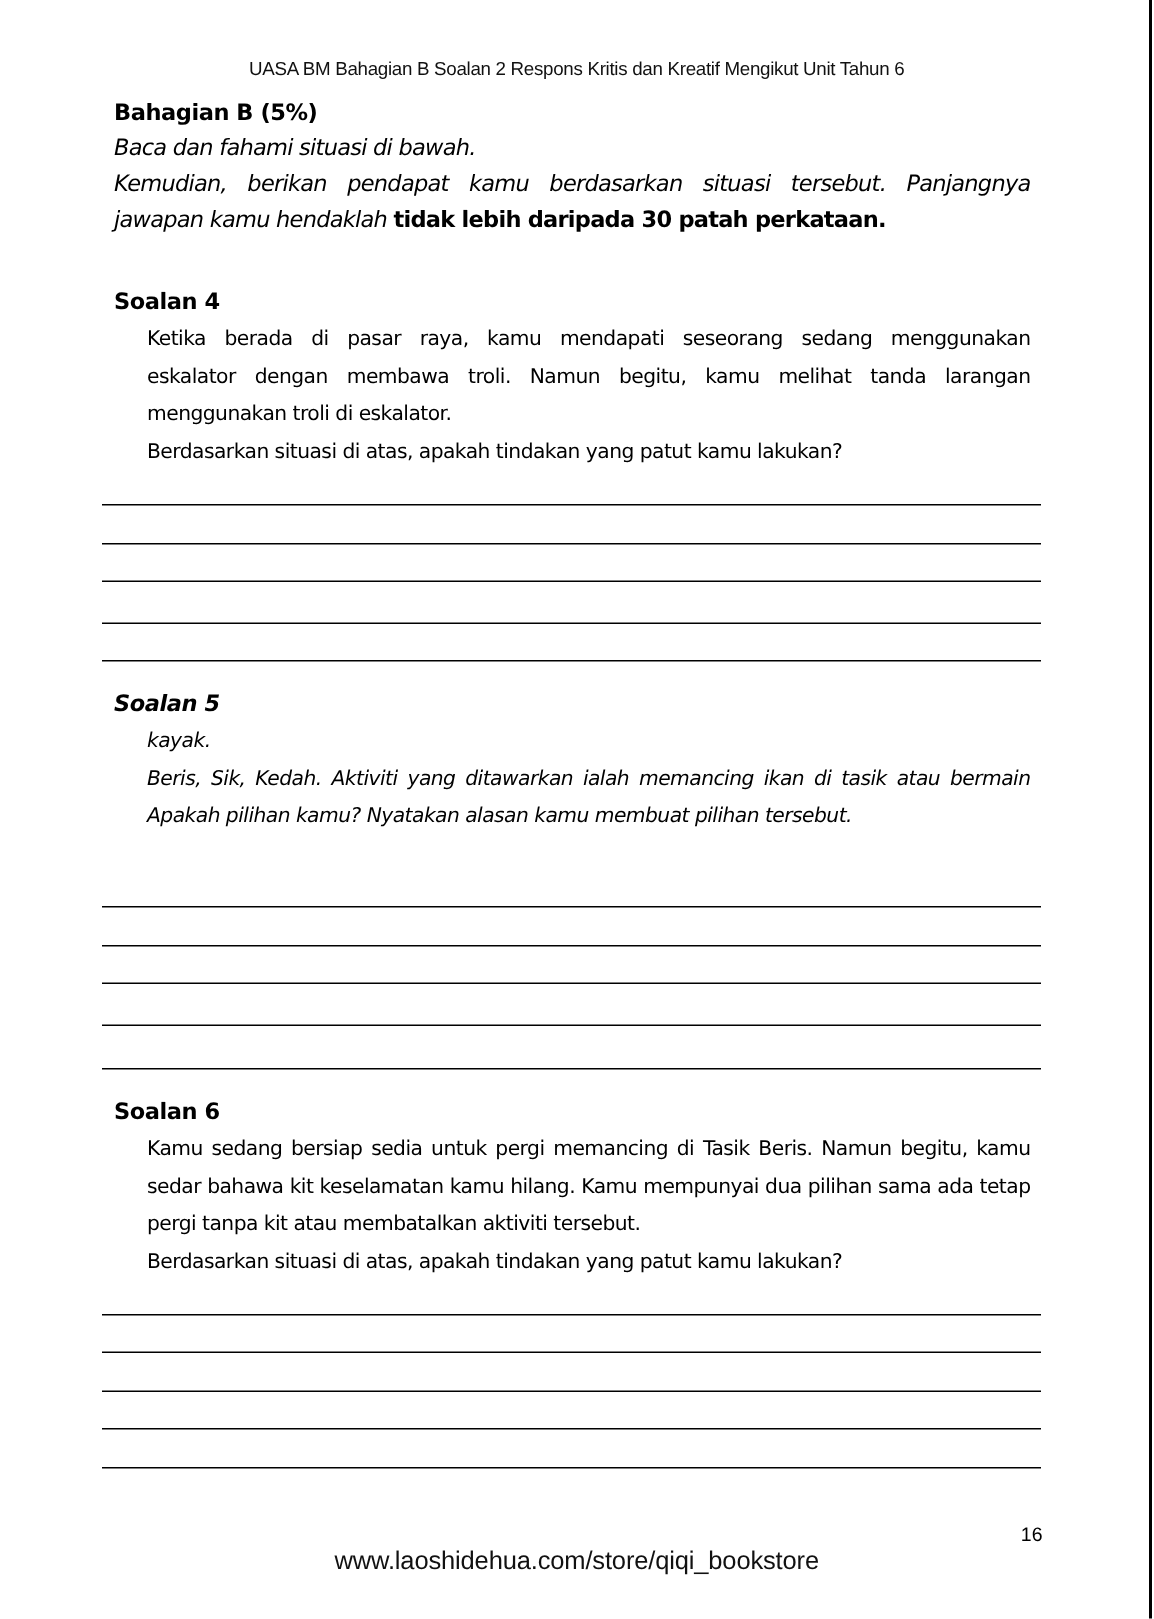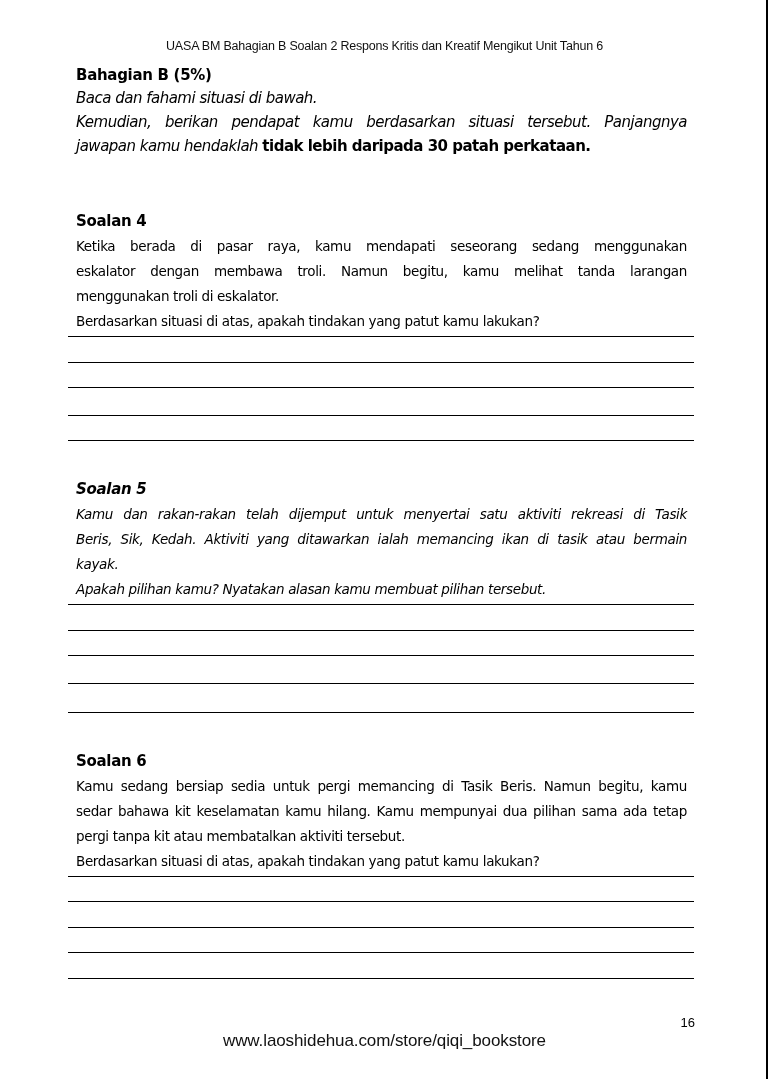--- a/index.html
+++ b/index.html
@@ -60,27 +60,27 @@
     .bold {
       font-weight: bold;
       font-style: normal;
     }
     .q-title {
       font-weight: bold;
       font-size: 15px;
       line-height: 22px;
       height: 24px;
       letter-spacing: -0.3px;
-      margin-top: 20px;
     }
     .q-line {
       font-size: 13.5px;
       line-height: 25px;
       letter-spacing: -0.35px;
       white-space: nowrap;
+      margin-left: 22px;
     }
     .q-line.justify {
       white-space: normal;
     }
     .answer-line {
       position: absolute;
       left: 68px;
       width: 626px;
       height: 0;
       border-top: 1.5px solid #000;
@@ -128,23 +128,22 @@
   <div class="q-line">Berdasarkan situasi di atas, apakah tindakan yang patut kamu lakukan?</div>
 </div>
 <div class="answer-line" style="top:336px;"></div>
 <div class="answer-line" style="top:362px;"></div>
 <div class="answer-line" style="top:387px;"></div>
 <div class="answer-line" style="top:415px;"></div>
 <div class="answer-line" style="top:440px;"></div>
 
 <div class="text-block" style="top:458px;font-style:italic;">
   <div class="q-title">Soalan 5</div>
-  <div class="q-line justify">Kamu dan rakan-rakan telah dijemput untuk menyertai satu aktiviti rekreasi di Tasik</div>
+  <div class="q-line">kayak.</div>
   <div class="q-line justify">Beris, Sik, Kedah. Aktiviti yang ditawarkan ialah memancing ikan di tasik atau bermain</div>
-  <div class="q-line">kayak.</div>
   <div class="q-line">Apakah pilihan kamu? Nyatakan alasan kamu membuat pilihan tersebut.</div>
 </div>
 <div class="answer-line" style="top:604px;"></div>
 <div class="answer-line" style="top:630px;"></div>
 <div class="answer-line" style="top:655px;"></div>
 <div class="answer-line" style="top:683px;"></div>
 <div class="answer-line" style="top:712px;"></div>
 
 <div class="text-block" style="top:730px;">
   <div class="q-title">Soalan 6</div>

